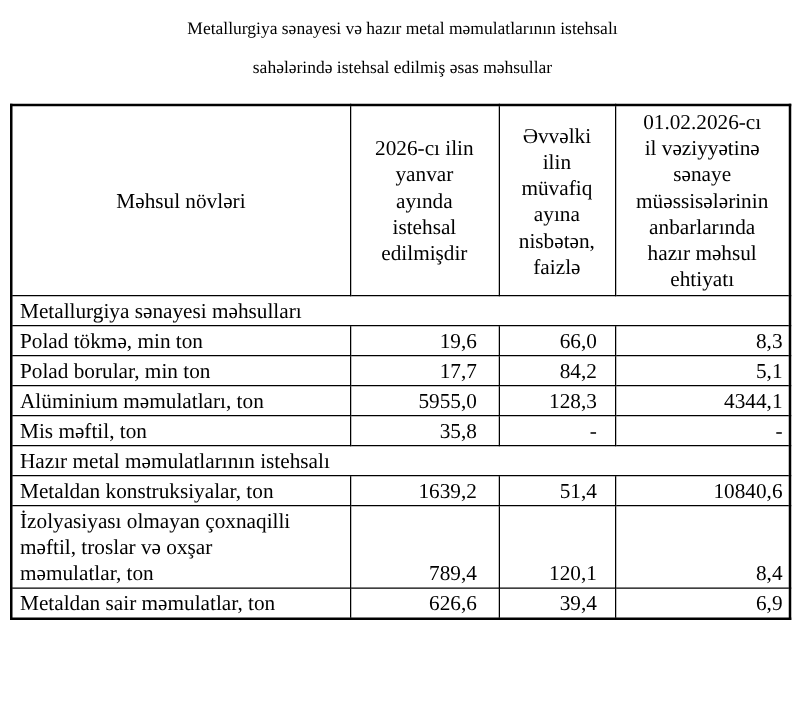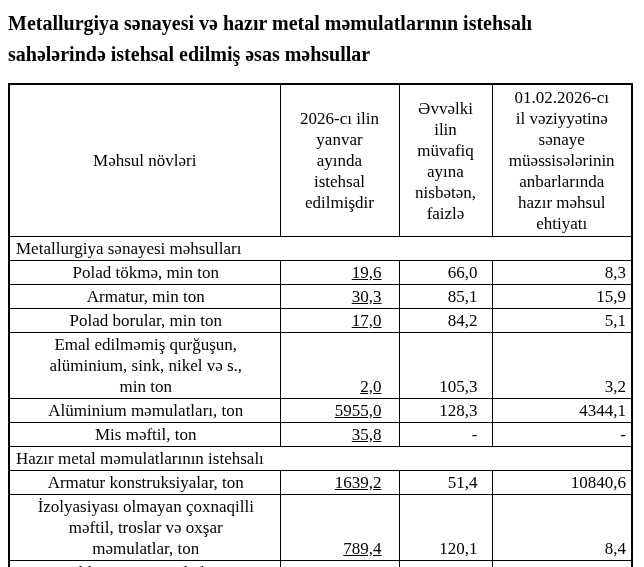--- a/index.html
+++ b/index.html
@@ -11,23 +11,23 @@
     overflow: hidden;
     font-family: "Liberation Serif", "DejaVu Serif", serif;
     color: #000;
   }
   .page {
     width: 644px;
     height: 567px;
     box-sizing: border-box;
   }
   .title {
-    font-size: 20px;
-    font-weight: bold;
-    text-align: left;
+    font-size: 14px;
+    font-weight: normal;
+    text-align: center;
     margin: 8px 8px 13px 8px;
     line-height: 31px;
     white-space: pre-line;
   }
   table.products {
     border-collapse: collapse;
     table-layout: fixed;
     margin-left: 8px;
     width: 623px;
     border: 2px solid #000;
@@ -41,31 +41,31 @@
   }
   th {
     font-weight: normal;
     text-align: center;
     vertical-align: middle;
     white-space: pre-line;
     padding: 2px 2px;
     height: 148px;
   }
   td.name {
-    text-align: center;
+    text-align: left;
     vertical-align: top;
     white-space: pre-line;
     padding: 1px 4px 1px 6px;
   }
   td.num {
     text-align: right;
     vertical-align: bottom;
     padding: 1px 5px;
   }
-  td.num.c2 { padding-right: 17px; text-decoration: underline; }
+  td.num.c2 { padding-right: 17px; }
   td.num.c3 { padding-right: 14px; }
   td.num.c4 { }
   tr.section td {
     font-weight: normal;
     text-align: left;
     padding: 1px 6px;
   }
 </style>
 </head>
 <body>
@@ -110,58 +110,44 @@
         <td colspan="4">Metallurgiya sənayesi məhsulları</td>
       </tr>
 
       <tr>
         <td class="name">Polad tökmə, min ton</td>
         <td class="num c2">19,6</td>
         <td class="num c3">66,0</td>
         <td class="num c4">8,3</td>
       </tr>
       <tr>
-        <td class="name">Armatur, min ton</td>
-        <td class="num c2">30,3</td>
-        <td class="num c3">85,1</td>
-        <td class="num c4">15,9</td>
-      </tr>
-      <tr>
         <td class="name">Polad borular, min ton</td>
-        <td class="num c2">17,0</td>
+        <td class="num c2">17,7</td>
         <td class="num c3">84,2</td>
         <td class="num c4">5,1</td>
-      </tr>
-      <tr>
-        <td class="name">Emal edilməmiş qurğuşun,
-alüminium, sink, nikel və s.,
-min ton</td>
-        <td class="num c2">2,0</td>
-        <td class="num c3">105,3</td>
-        <td class="num c4">3,2</td>
       </tr>
       <tr>
         <td class="name">Alüminium məmulatları, ton</td>
         <td class="num c2">5955,0</td>
         <td class="num c3">128,3</td>
         <td class="num c4">4344,1</td>
       </tr>
       <tr>
         <td class="name">Mis məftil, ton</td>
         <td class="num c2">35,8</td>
         <td class="num c3">-</td>
         <td class="num c4">-</td>
       </tr>
 
       <tr class="section">
         <td colspan="4">Hazır metal məmulatlarının istehsalı</td>
       </tr>
 
       <tr>
-        <td class="name">Armatur konstruksiyalar, ton</td>
+        <td class="name">Metaldan konstruksiyalar, ton</td>
         <td class="num c2">1639,2</td>
         <td class="num c3">51,4</td>
         <td class="num c4">10840,6</td>
       </tr>
       <tr>
         <td class="name">İzolyasiyası olmayan çoxnaqilli
 məftil, troslar və oxşar
 məmulatlar, ton</td>
         <td class="num c2">789,4</td>
         <td class="num c3">120,1</td>

